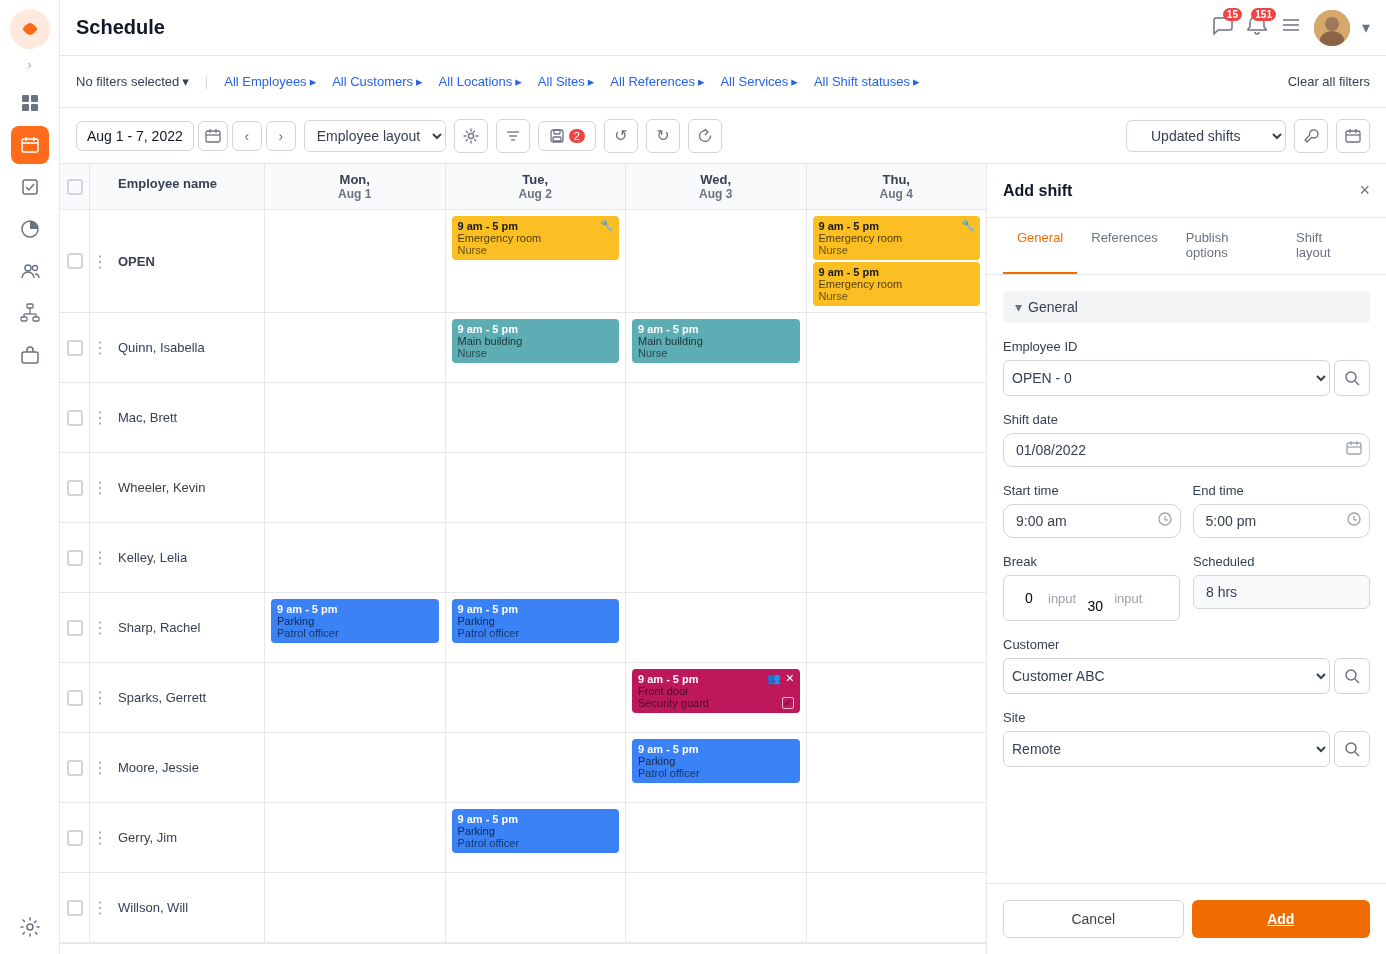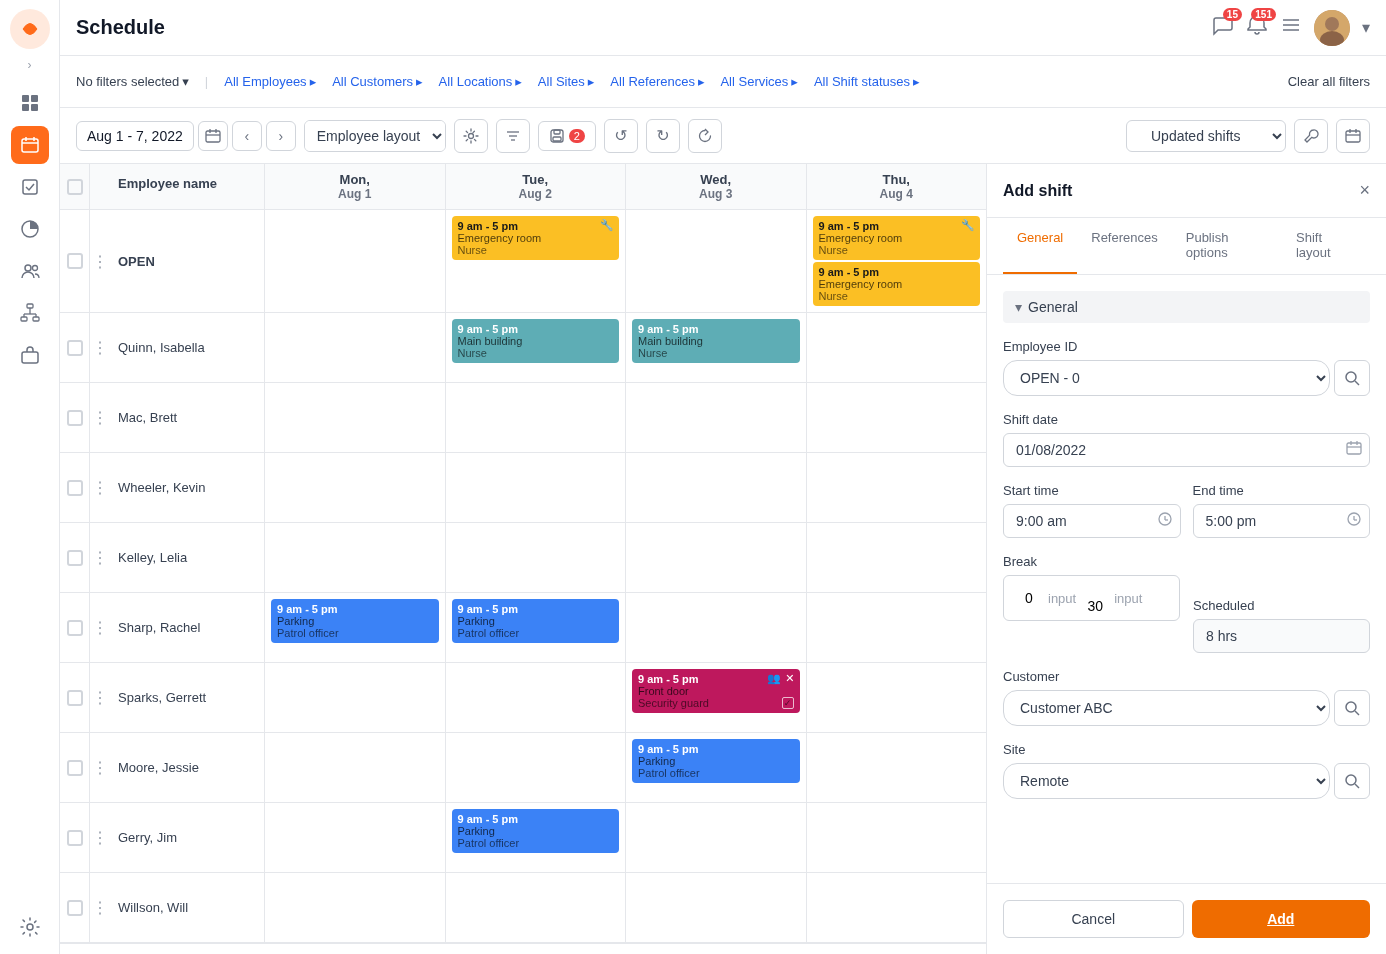--- a/index.html
+++ b/index.html
@@ -84,32 +84,32 @@
     .panel-close { cursor: pointer; color: #6b7280; font-size: 18px; }
     .panel-tabs { display: flex; border-bottom: 1px solid #e5e7eb; padding: 0 16px; }
     .panel-tab { padding: 12px 14px; font-size: 13px; cursor: pointer; color: #6b7280; border-bottom: 2px solid transparent; }
     .panel-tab.active { color: #ef6c00; border-bottom-color: #ef6c00; font-weight: 500; }
     .panel-body { padding: 16px; flex: 1; }
     .section-header { display: flex; align-items: center; gap: 6px; background: #f3f4f6; padding: 8px 12px; margin-bottom: 16px; border-radius: 4px; cursor: pointer; font-size: 14px; font-weight: 500; color: #374151; }
     .form-group { margin-bottom: 16px; }
     .form-label { font-size: 13px; font-weight: 500; color: #374151; margin-bottom: 6px; display: block; }
     .form-input { width: 100%; border: 1px solid #d1d5db; border-radius: 6px; padding: 8px 12px; font-size: 14px; color: #374151; outline: none; }
     .input-with-icon { position: relative; display: flex; align-items: center; }
-    .input-with-icon .form-input { padding-right: 36px; }
+    .input-with-icon .form-input { padding-right: 36px; border-radius: 10px; }
     .input-icon { position: absolute; right: 8px; color: #9ca3af; cursor: pointer; }
     .select-with-search { display: flex; gap: 4px; }
-    .select-with-search select { flex: 1; border: 1px solid #d1d5db; border-radius: 14px; padding: 8px 12px; font-size: 14px; color: #374151; outline: none; background: #fff; }
+    .select-with-search select { flex: 1; border: 1px solid #d1d5db; border-radius: 6px; padding: 8px 4px; font-size: 14px; color: #374151; outline: none; background: #fff; }
     .search-btn { width: 36px; height: 36px; border: 1px solid #d1d5db; border-radius: 6px; background: #fff; cursor: pointer; display: flex; align-items: center; justify-content: center; color: #6b7280; }
     .time-row { display: flex; gap: 12px; }
     .time-row .form-group { flex: 1; }
     .break-row { display: flex; gap: 13px; align-items: flex-start; }
     .break-group { flex: 1; }
     .break-inputs { display: flex; align-items: center; gap: 4px; border: 1px solid #d1d5db; border-radius: 6px; padding: 6px 10px; }
     .break-inputs input { width: 40px; border: none; outline: none; font-size: 14px; text-align: center; }
-    .scheduled-group { flex: 1; margin-top: 44px; }
+    .scheduled-group { flex: 1; }
     .scheduled-value { border: 1px solid #d1d5db; border-radius: 6px; padding: 8px 12px; font-size: 14px; color: #374151; background: #f9fafb; }
     .panel-footer { display: flex; gap: 8px; padding: 16px; border-top: 1px solid #e5e7eb; }
     .btn-cancel { flex: 1; padding: 10px; border: 1px solid #d1d5db; border-radius: 6px; background: #fff; cursor: pointer; font-size: 14px; color: #374151; }
     .btn-add { flex: 1; padding: 10px; border: none; border-radius: 6px; background: #ef6c00; cursor: pointer; font-size: 14px; color: #fff; font-weight: 600; text-decoration: underline; }
 
     .open-row .cell-name { color: #374151; font-weight: 500; }
 
     .checkbox { width: 16px; height: 16px; border: 2px solid #d1d5db; border-radius: 3px; cursor: pointer; }
   </style>
 </head>

